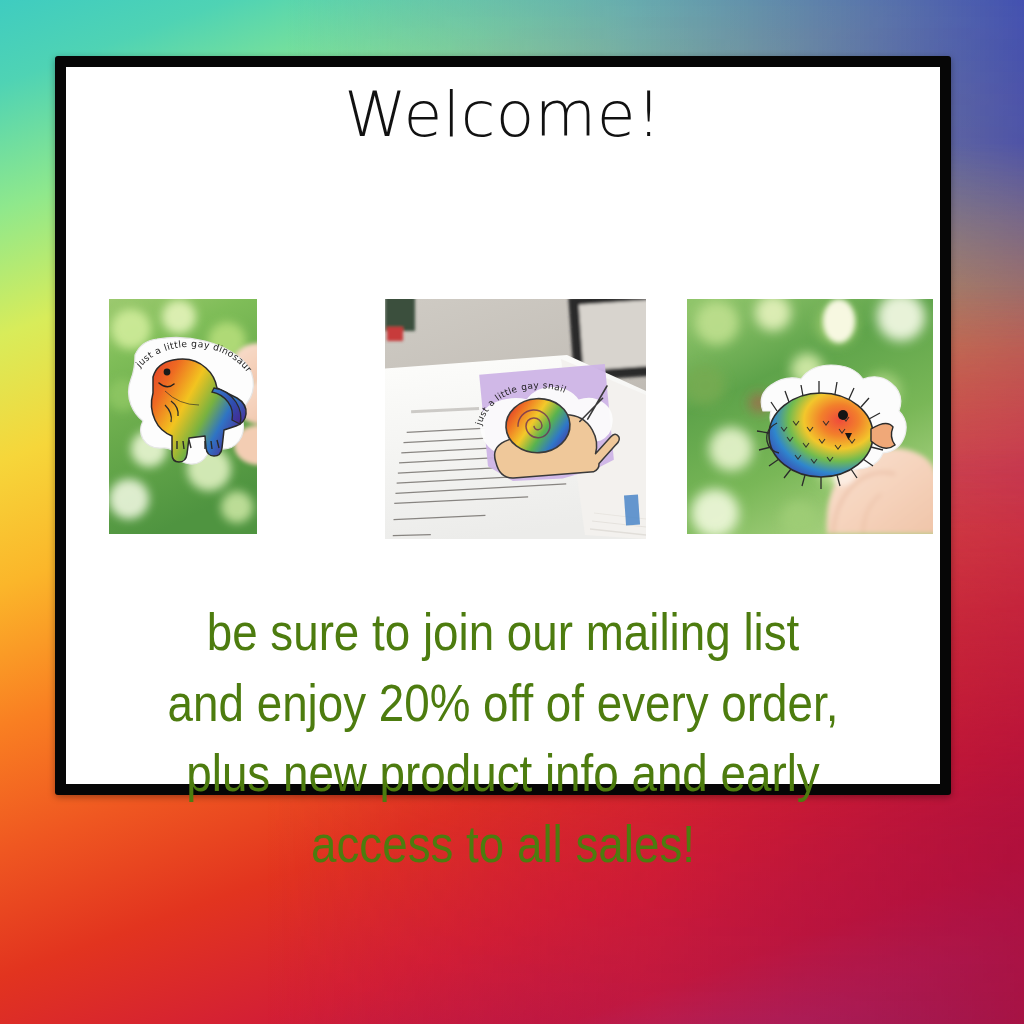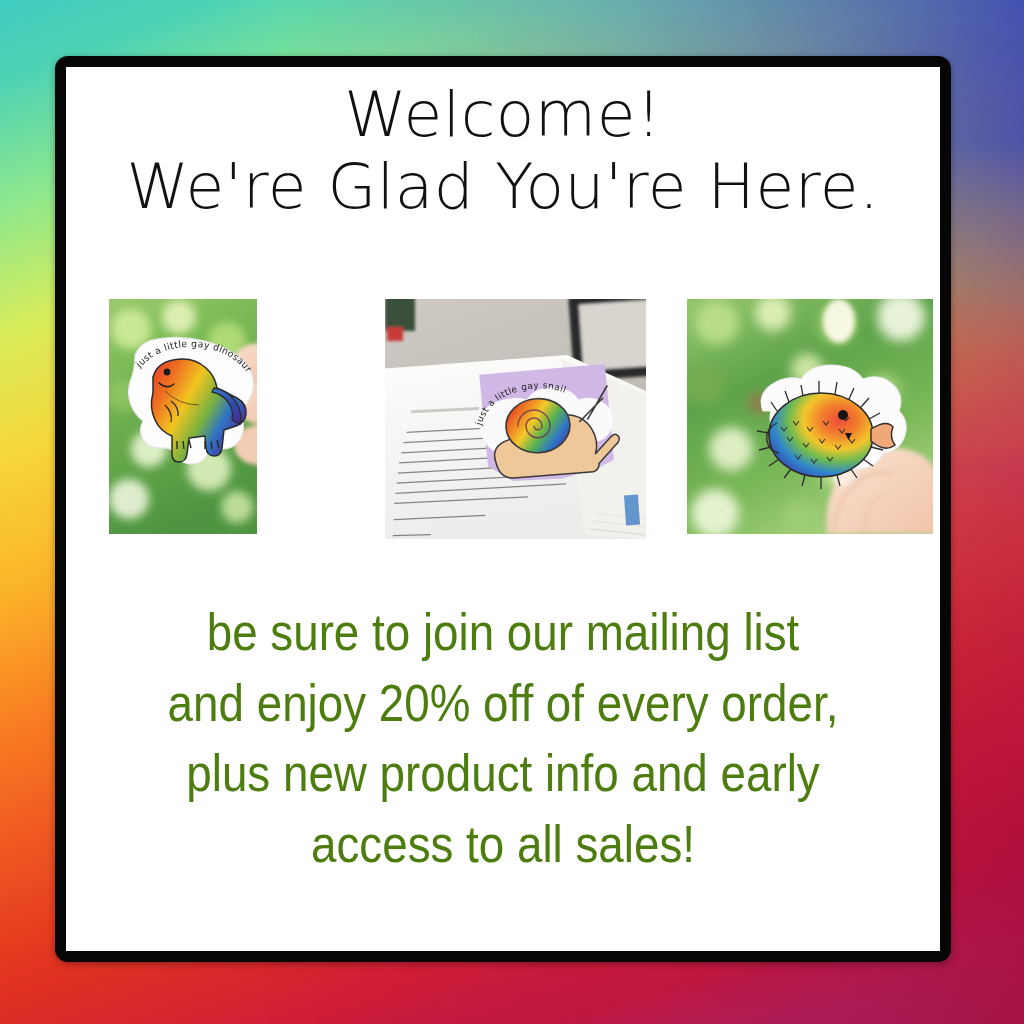--- a/index.html
+++ b/index.html
@@ -75,23 +75,23 @@
     -webkit-mask-image: linear-gradient(to bottom, rgba(0,0,0,0) 28%, rgba(0,0,0,0.85) 46%, rgba(0,0,0,0.55) 62%, rgba(0,0,0,0) 76%);
             mask-image: linear-gradient(to bottom, rgba(0,0,0,0) 28%, rgba(0,0,0,0.85) 46%, rgba(0,0,0,0.55) 62%, rgba(0,0,0,0) 76%);
   }
 
   
   .card-frame {
     position: absolute;
     left: 55px;
     top: 56px;
     width: 896px;
-    height: 906px;
+    height: 739px;
     background: #060606;
-    border-radius: 13px;
+    border-radius: 3px;
     box-sizing: border-box;
     padding: 11px;
     box-shadow: 0 2px 7px rgba(0,0,0,0.35);
   }
   .card-inner {
     width: 100%;
     height: 100%;
     background: #ffffff;
     box-sizing: border-box;
     position: relative;
@@ -164,21 +164,20 @@
   <div class="gradient-backdrop"></div>
   <div class="gradient-sweep"></div>
   <div class="gradient-sweep-mid"></div>
   <div class="gradient-sweep-low"></div>
 
   <div class="card-frame">
     <div class="card-inner">
 
       <div class="headline">
         <div class="headline-line headline-line-1">Welcome!</div>
-        <div class="headline-line headline-line-2">We're Glad You're Here.</div>
       </div>
 
       <div class="photo-strip">
 
         <div class="photo photo-dino">
           <svg class="photo-svg" viewBox="0 0 148 235" preserveAspectRatio="xMidYMid slice">
             <defs>
               <linearGradient id="dinoBg" x1="0" y1="0" x2="0.3" y2="1">
                 <stop offset="0%" stop-color="#9cc96f"></stop>
                 <stop offset="25%" stop-color="#7fbd58"></stop>

